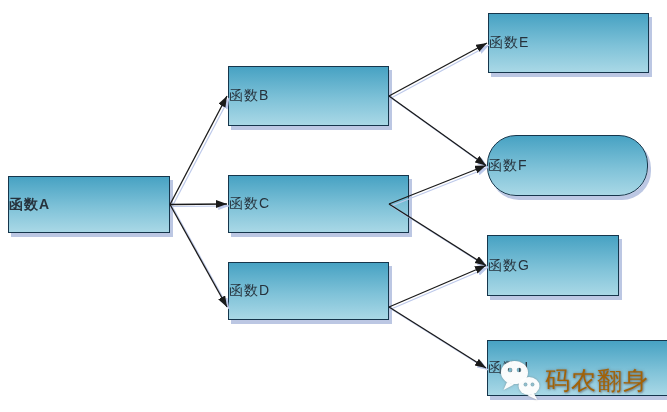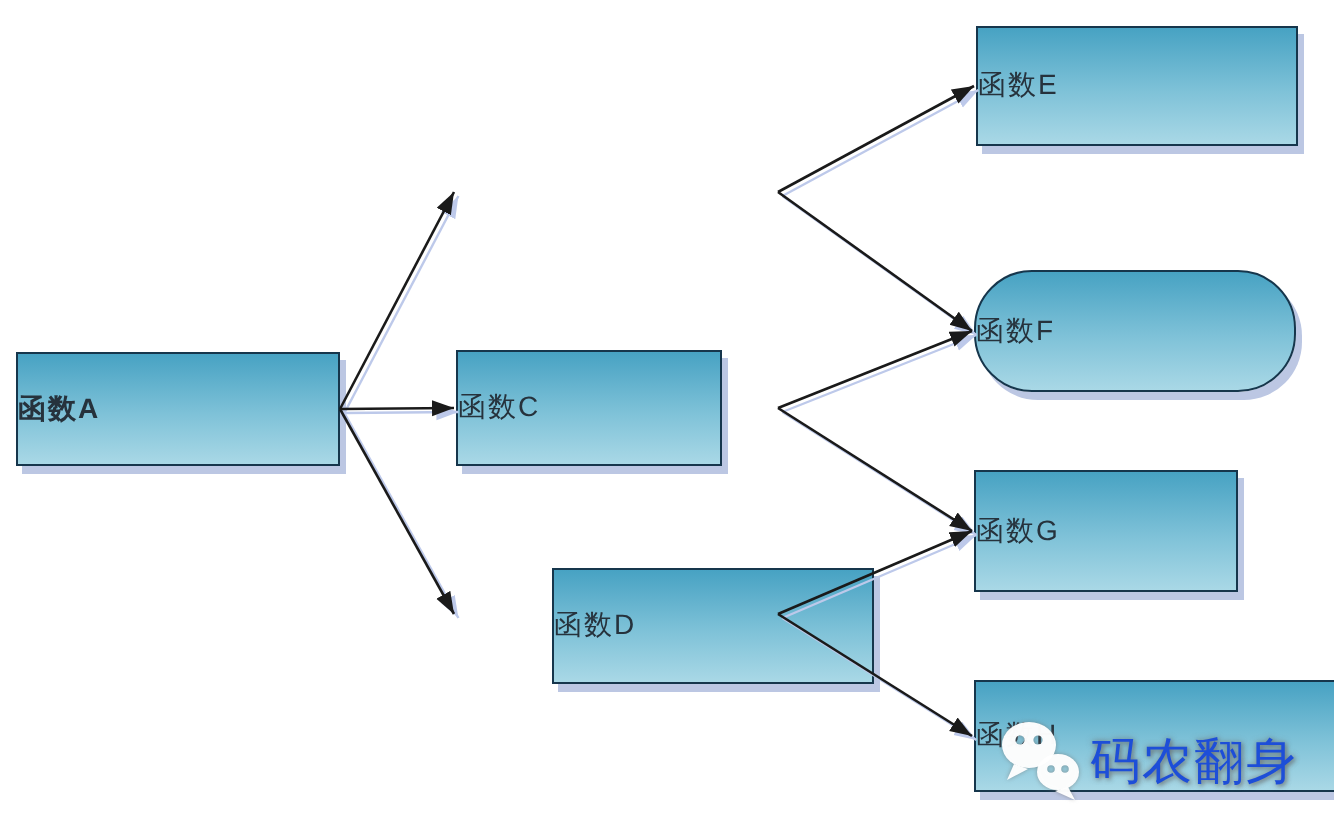--- a/index.html
+++ b/index.html
@@ -20,38 +20,41 @@
     color:#26323c;font-size:14px;letter-spacing:1px;
   }
   svg.edges{position:absolute;left:0;top:0;pointer-events:none;}
   .edge{fill:none;stroke-width:1.3;}
   .edge-shadow{fill:none;stroke-width:1.2;}
   .watermark{
     position:absolute;right:18px;bottom:11px;
     display:flex;align-items:center;gap:4px;
   }
   .watermark .wm-text{
-    color:#1d4ed8;font-size:25px;letter-spacing:1px;white-space:nowrap;
+    color:#a16207;font-size:25px;letter-spacing:1px;white-space:nowrap;
     text-shadow:0 0 3px rgba(110,110,110,.75),1px 1px 2px rgba(90,90,90,.55);
   }
   .wm-icon svg{display:block;filter:drop-shadow(0 0 1px rgba(110,110,110,.6));}
 </style>
 </head>
 <body>
 
 <div class="stage" style="--node-top: #47a2c3; --node-bottom: #a9d8e6; --node-border: #16364c; --node-shadow: #bcc7e3;">
 
   <div class="node-layer">
       <div class="node" style="left: 8px; top: 176px; width: 162px; height: 57px; font-weight: bold;">
         <span>函数A</span>
       </div>
-      <div class="node" style="left: 228px; top: 175px; width: 133px; height: 58px;">
+      <div class="node" style="left: 228px; top: 66px; width: 161px; height: 60px;">
+        <span>函数B</span>
+      </div>
+      <div class="node" style="left: 228px; top: 175px; width: 181px; height: 58px;">
         <span>函数C</span>
       </div>
-      <div class="node" style="left: 228px; top: 284px; width: 161px; height: 58px; margin-left: 48px;">
+      <div class="node" style="left: 228px; top: 262px; width: 161px; height: 58px;">
         <span>函数D</span>
       </div>
       <div class="node" style="left: 488px; top: 13px; width: 161px; height: 60px;">
         <span>函数E</span>
       </div>
       <div class="node" style="left: 487px; top: 135px; width: 161px; height: 61px; border-radius: 29px;">
         <span>函数F</span>
       </div>
       <div class="node" style="left: 487px; top: 235px; width: 132px; height: 61px;">
         <span>函数G</span>

